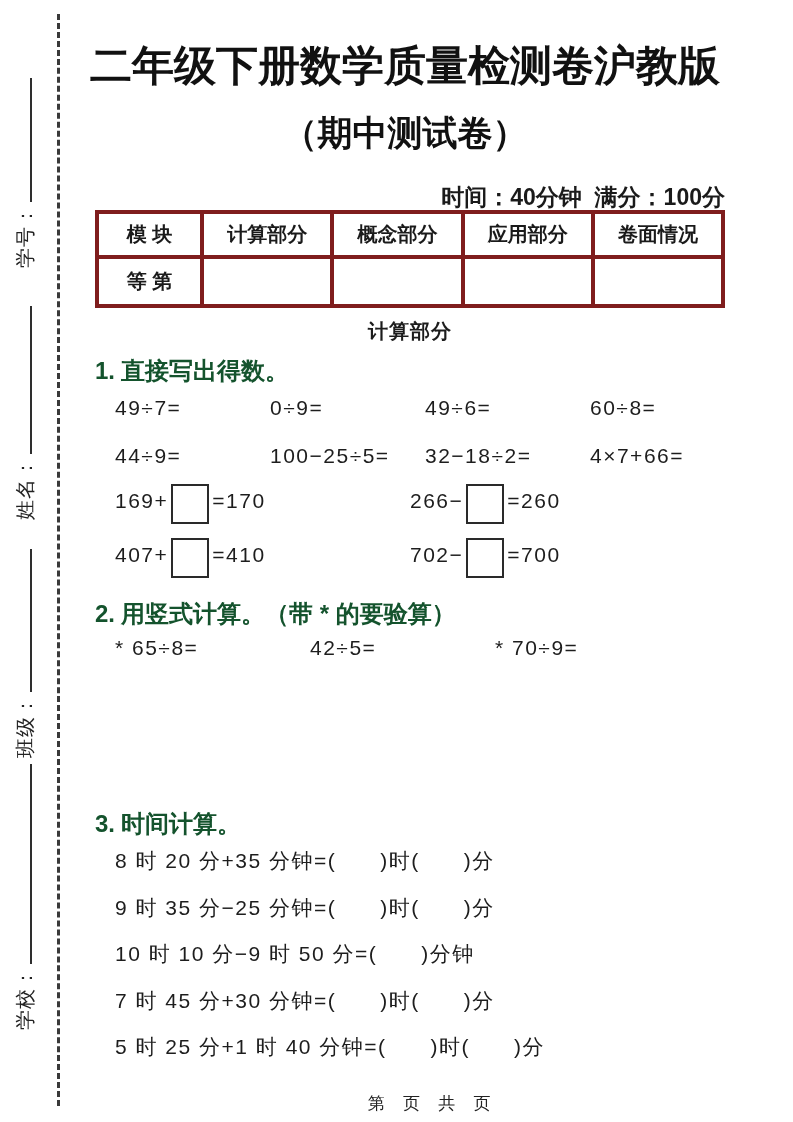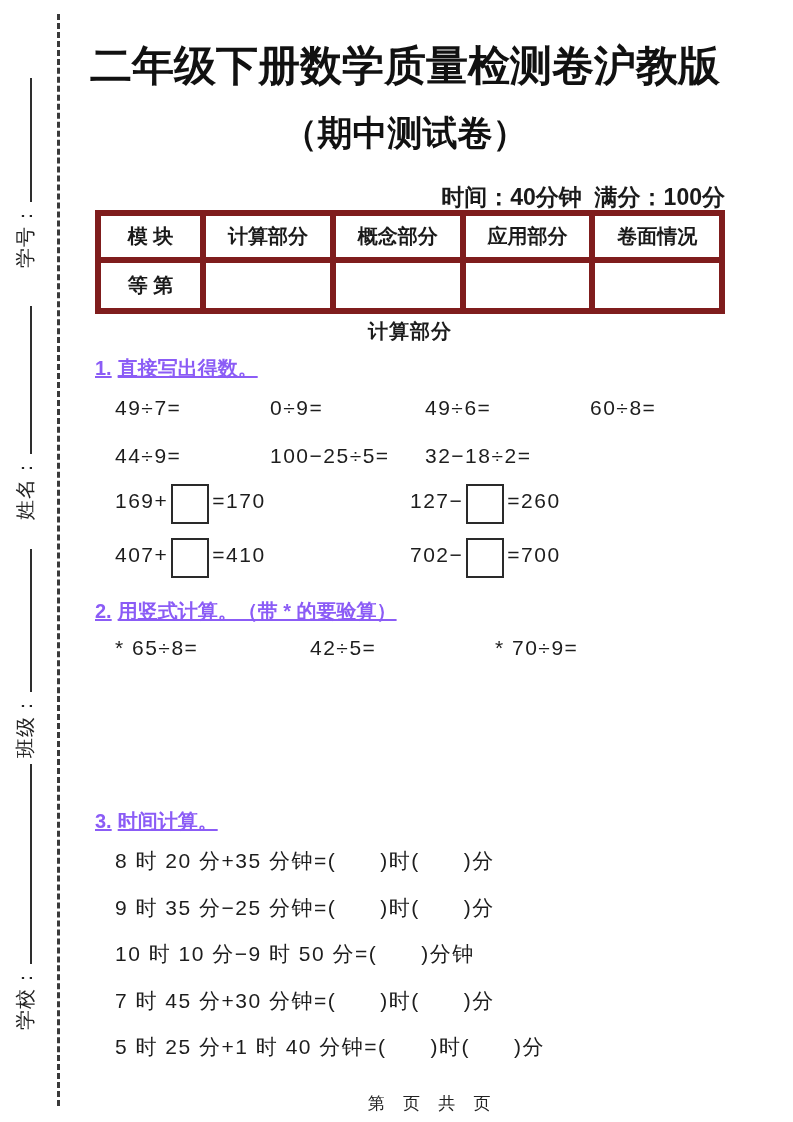--- a/index.html
+++ b/index.html
@@ -76,21 +76,21 @@
 
   
   .score-table {
     position: absolute;
     top: 210px; left: 95px;
     width: 630px;
     border-collapse: collapse;
     table-layout: fixed;
   }
   .score-table td {
-    border: 6px solid #7f1d1d;
+    border: 4px solid #7f1d1d;
     text-align: center;
     font-family: "Liberation Sans", sans-serif;
     font-weight: 700;
     font-size: 20px;
     color: #1a1a1a;
     padding: 0;
   }
   .score-table tr.hdr td { height: 41px; }
   .score-table tr.val td { height: 45px; }
   .col-module { width: 16.7%; }
@@ -104,24 +104,23 @@
     font-family: "Liberation Sans", sans-serif;
     font-weight: 700;
     font-size: 20px;
     letter-spacing: 1px;
   }
   .q-heading {
     position: absolute;
     left: 95px;
     font-family: "Liberation Sans", sans-serif;
     font-weight: 700;
-    font-size: 20px;
-    white-space: nowrap;
-    color: #8b5cf6;
-    text-decoration: underline;
+    font-size: 24px;
+    white-space: nowrap;
+    color: #14532d;
   }
   .q1-heading { top: 355px; }
   .q2-heading { top: 598px; }
   .q3-heading { top: 808px; }
   .q-num { margin-right: 6px; }
 
   .expr {
     font-family: Liberation Sans, sans-serif;
     font-size: 21px;
     letter-spacing: 1.5px;
@@ -234,24 +233,25 @@
   <div class="q1-row q1-row-1">
     <span class="expr">49÷7=</span>
     <span class="expr">0÷9=</span>
     <span class="expr">49÷6=</span>
     <span class="expr">60÷8=</span>
   </div>
   <div class="q1-row q1-row-2">
     <span class="expr">44÷9=</span>
     <span class="expr">100−25÷5=</span>
     <span class="expr">32−18÷2=</span>
+    <span class="expr">4×7+66=</span>
   </div>
   <div class="fill-row fill-row-1">
     <span class="expr fill-item"><span>169+</span><span class="answer-box"></span><span>=170</span></span>
-    <span class="expr fill-item"><span>127−</span><span class="answer-box"></span><span>=260</span></span>
+    <span class="expr fill-item"><span>266−</span><span class="answer-box"></span><span>=260</span></span>
   </div>
   <div class="fill-row fill-row-2">
     <span class="expr fill-item"><span>407+</span><span class="answer-box"></span><span>=410</span></span>
     <span class="expr fill-item"><span>702−</span><span class="answer-box"></span><span>=700</span></span>
   </div>
 
   <div class="q-heading q2-heading">
     <span class="q-num">2.</span><span>用竖式计算。（带 * 的要验算）</span>
   </div>
   <div class="q2-row">

